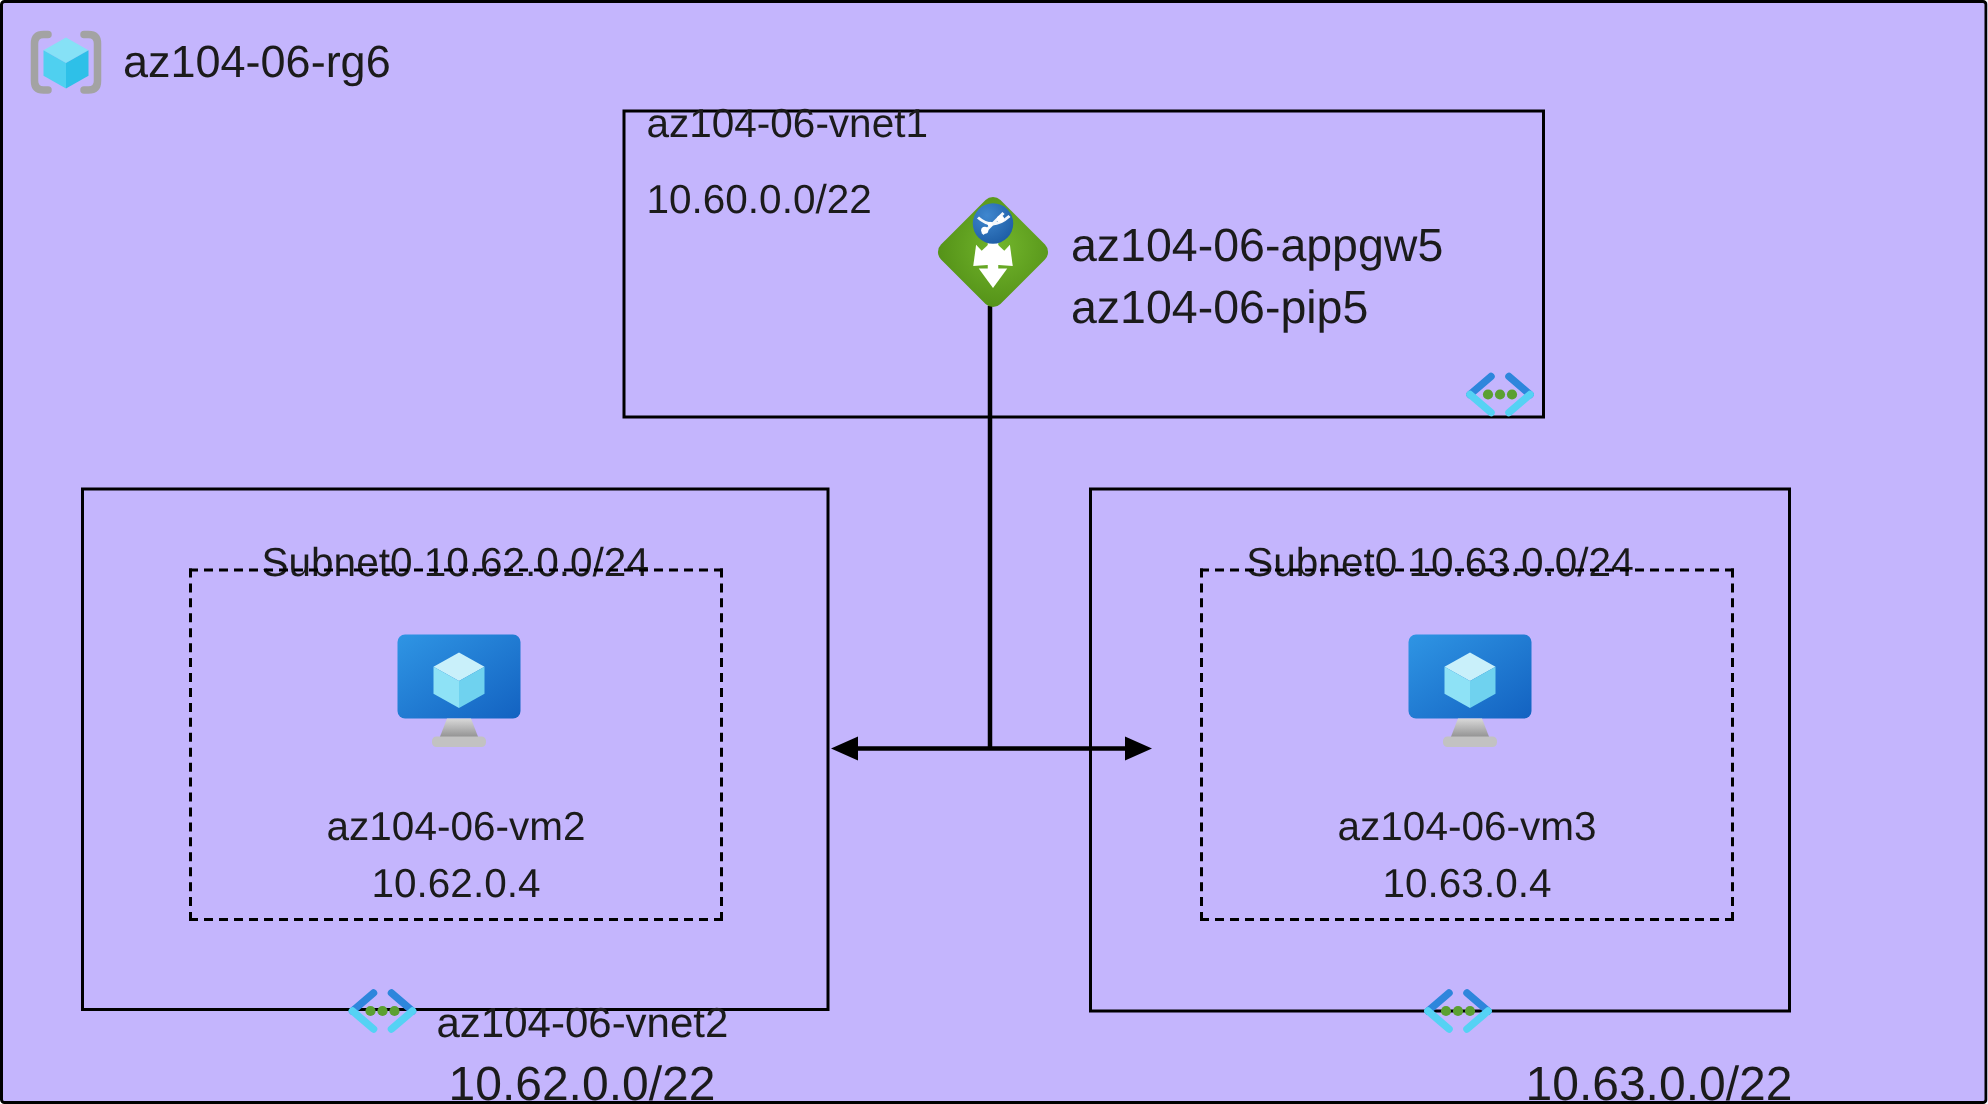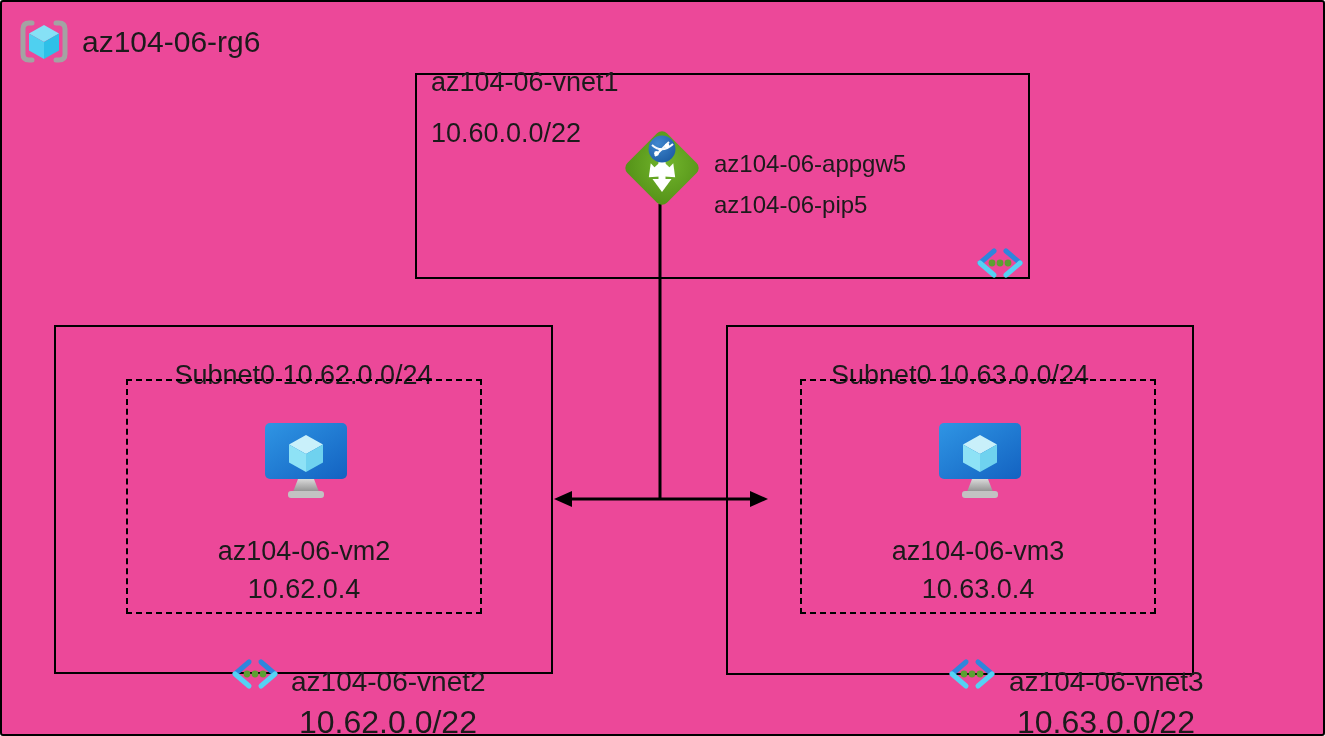--- a/index.html
+++ b/index.html
@@ -1,28 +1,28 @@
 <!DOCTYPE html>
 <html><head>
 <meta charset="utf-8">
 <style>
   html,body{margin:0;padding:0;background:#ffffff;}
   body{font-family:"Liberation Sans",sans-serif;color:#1b1b1b;}
   .canvas{
-    position:relative;width:1325px;height:736px;background:#ec4899;
+    position:relative;width:1325px;height:736px;background:#c4b5fd;
     border:2px solid #000;box-sizing:border-box;border-radius:3px;overflow:hidden;
   }
   .abs{position:absolute;}
   .box{position:absolute;border:2px solid #000;box-sizing:border-box;background:transparent;}
   .dashed-box{position:absolute;border:2px dashed #000;box-sizing:border-box;}
   .lbl{position:absolute;font-size:27px;line-height:1.15;white-space:nowrap;margin-top:24px;}
   .lbl-center{text-align:center;left:0;right:0;}
   .rg-header{position:absolute;left:18px;top:18px;display:flex;align-items:center;gap:14px;}
   .rg-label{font-size:30px;}
-  .appgw-labels{position:absolute;left:712px;top:141px;font-size:24px;line-height:41px;}
+  .appgw-labels{position:absolute;left:712px;top:141px;font-size:31px;line-height:41px;}
   svg{display:block;}
   .connectors{position:absolute;left:0;top:0;pointer-events:none;}
 </style>
 </head>
 <body>
 
 <div class="canvas">
 
   <svg class="connectors" width="1325" height="736" viewBox="0 0 1325 736">
     <line x1="658" y1="202" x2="658" y2="497" stroke="#000" stroke-width="3"></line>
@@ -160,16 +160,15 @@
   </div>
   <svg class="abs" style="left:944px;top:656px;" width="52" height="32" viewBox="0 0 52 32">
     <path d="M20,4 L6,16" stroke="#2e86dc" stroke-width="5" stroke-linecap="round" fill="none"></path>
     <path d="M6,16 L20,28" stroke="#55d2f4" stroke-width="5" stroke-linecap="round" fill="none"></path>
     <path d="M32,4 L46,16" stroke="#2e86dc" stroke-width="5" stroke-linecap="round" fill="none"></path>
     <path d="M46,16 L32,28" stroke="#55d2f4" stroke-width="5" stroke-linecap="round" fill="none"></path>
     <circle cx="18" cy="16" r="3.4" fill="#5ba031"></circle>
     <circle cx="26" cy="16" r="3.4" fill="#5ba031"></circle>
     <circle cx="34" cy="16" r="3.4" fill="#5ba031"></circle>
   </svg>
-  <div class="lbl" style="left:1007px;top:640px;font-size:28px;">az104-06-vnet3</div>
   <div class="lbl" style="left:1015px;top:678px;font-size:32px;">10.63.0.0/22</div>
 
 </div>
 
 </body></html>

